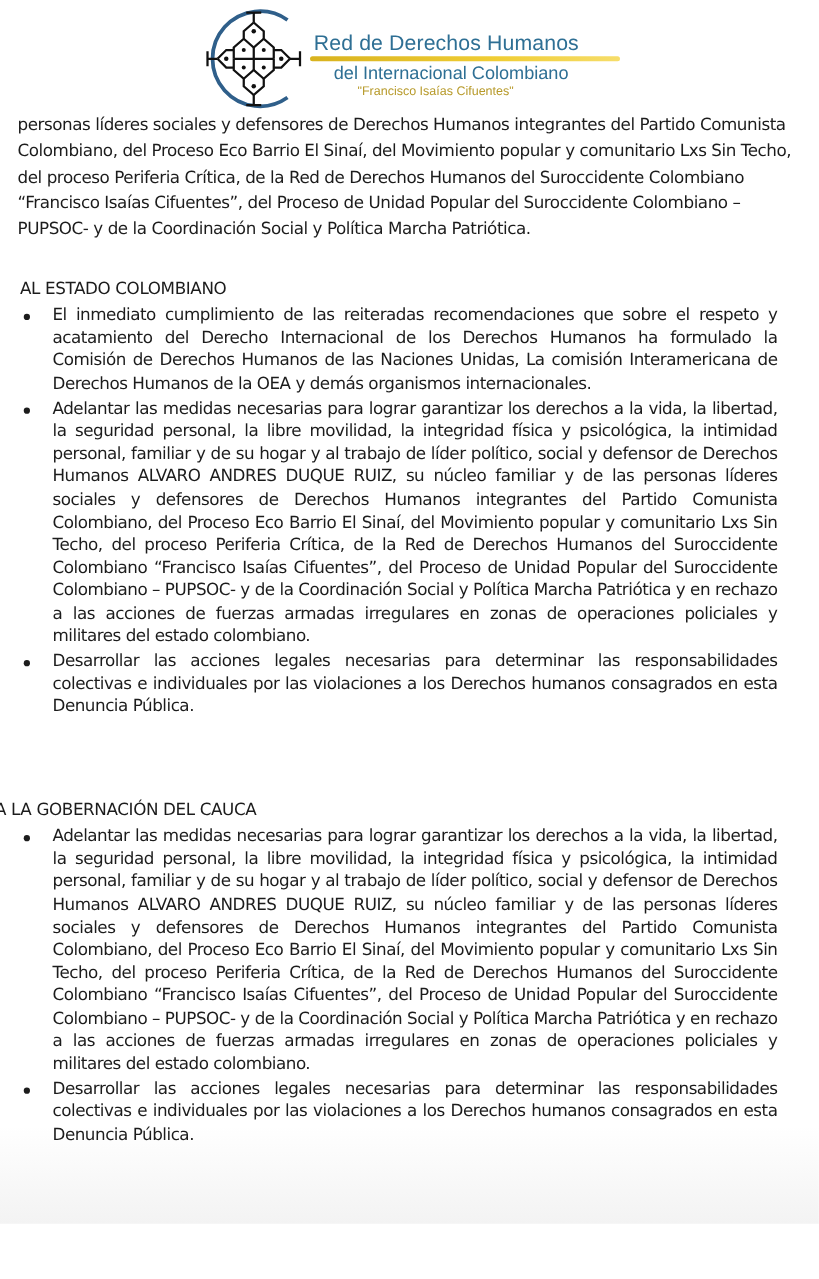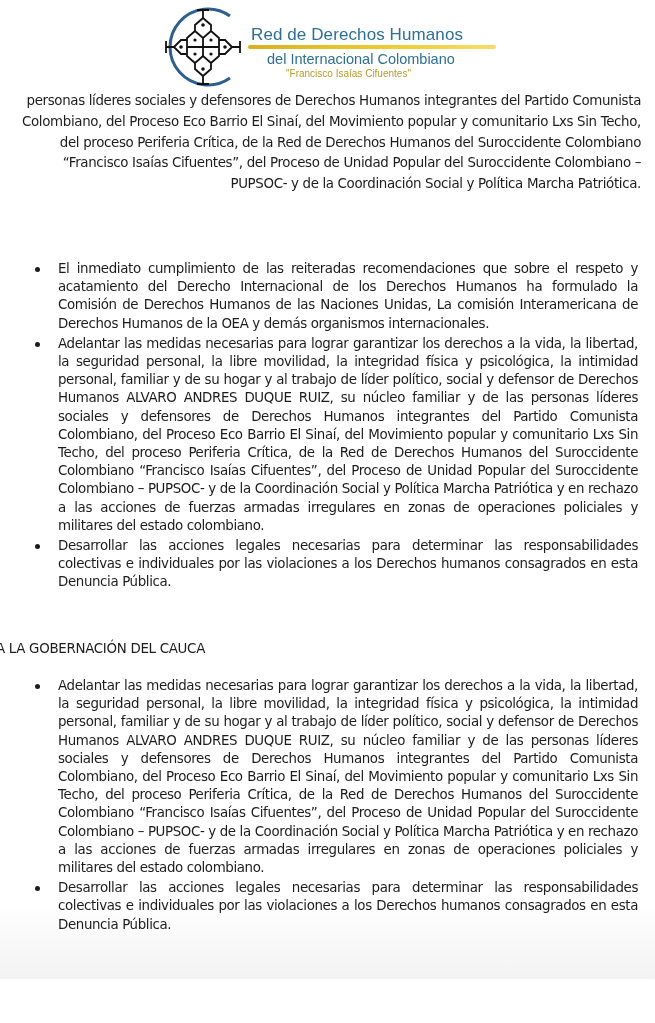--- a/index.html
+++ b/index.html
@@ -73,42 +73,42 @@
     font-size: 10px;
     color: #b79a2a;
     white-space: nowrap;
   }
   
   .intro {
     position: absolute;
     left: 14px;
     top: 91px;
     width: 627px;
-    text-align: right;
+    text-align: left;
     font-family: "DejaVu Sans", sans-serif;
     font-size: 13.4px;
     line-height: 20.8px;
     letter-spacing: -0.35px;
     color: #1c1c1c;
   }
   .section-heading {
     position: absolute;
     font-family: "DejaVu Sans", sans-serif;
     font-size: 13.4px;
     line-height: 18px;
     letter-spacing: -0.3px;
     color: #1c1c1c;
     white-space: nowrap;
   }
   .sec1-heading { left: 16px; top: 223px; }
   .sec2-heading { left: -4px; top: 640px; }
   .bullet-list {
     position: absolute;
     left: 0;
-    margin: 16px;
+    margin: 0;
     padding: 0;
     list-style: none;
   }
   .sec1-list { top: 244px; }
   .sec2-list { top: 661px; }
   .bullet-item {
     position: relative;
     padding-left: 42px;
     width: 580px;
     font-family: "DejaVu Sans", sans-serif;
@@ -161,20 +161,21 @@
       </g>
     </svg>
     <div class="logo-title">Red de Derechos Humanos</div>
     <div class="logo-bar"></div>
     <div class="logo-subtitle">del Internacional Colombiano</div>
     <div class="logo-motto">"Francisco Isaías Cifuentes"</div>
   </div>
 
   <div class="intro">personas líderes sociales y defensores de Derechos Humanos integrantes del Partido Comunista Colombiano, del Proceso Eco Barrio El Sinaí, del Movimiento popular y comunitario Lxs Sin Techo, del proceso Periferia Crítica, de la Red de Derechos Humanos del Suroccidente Colombiano “Francisco Isaías Cifuentes”, del Proceso de Unidad Popular del Suroccidente Colombiano – PUPSOC- y de la Coordinación Social y Política Marcha Patriótica.</div>
 
+  <div class="section-heading sec1-heading">AL ESTADO COLOMBIANO</div>
   <ul class="bullet-list sec1-list">
     <li class="bullet-item">
       <span class="bullet-dot"></span>
       <span>El inmediato cumplimiento de las reiteradas recomendaciones que sobre el respeto y acatamiento del Derecho Internacional de los Derechos Humanos ha formulado la Comisión de Derechos Humanos de las Naciones Unidas, La comisión Interamericana de Derechos Humanos de la OEA y demás organismos internacionales.</span>
     </li>
     <li class="bullet-item">
       <span class="bullet-dot"></span>
       <span>Adelantar las medidas necesarias para lograr garantizar los derechos a la vida, la libertad, la seguridad personal, la libre movilidad, la integridad física y psicológica, la intimidad personal, familiar y de su hogar y al trabajo de líder político, social y defensor de Derechos Humanos ALVARO ANDRES DUQUE RUIZ, su núcleo familiar y de las personas líderes sociales y defensores de Derechos Humanos integrantes del Partido Comunista Colombiano, del Proceso Eco Barrio El Sinaí, del Movimiento popular y comunitario Lxs Sin Techo, del proceso Periferia Crítica, de la Red de Derechos Humanos del Suroccidente Colombiano “Francisco Isaías Cifuentes”, del Proceso de Unidad Popular del Suroccidente Colombiano – PUPSOC- y de la Coordinación Social y Política Marcha Patriótica y en rechazo a las acciones de fuerzas armadas irregulares en zonas de operaciones policiales y militares del estado colombiano.</span>
     </li>
     <li class="bullet-item">

